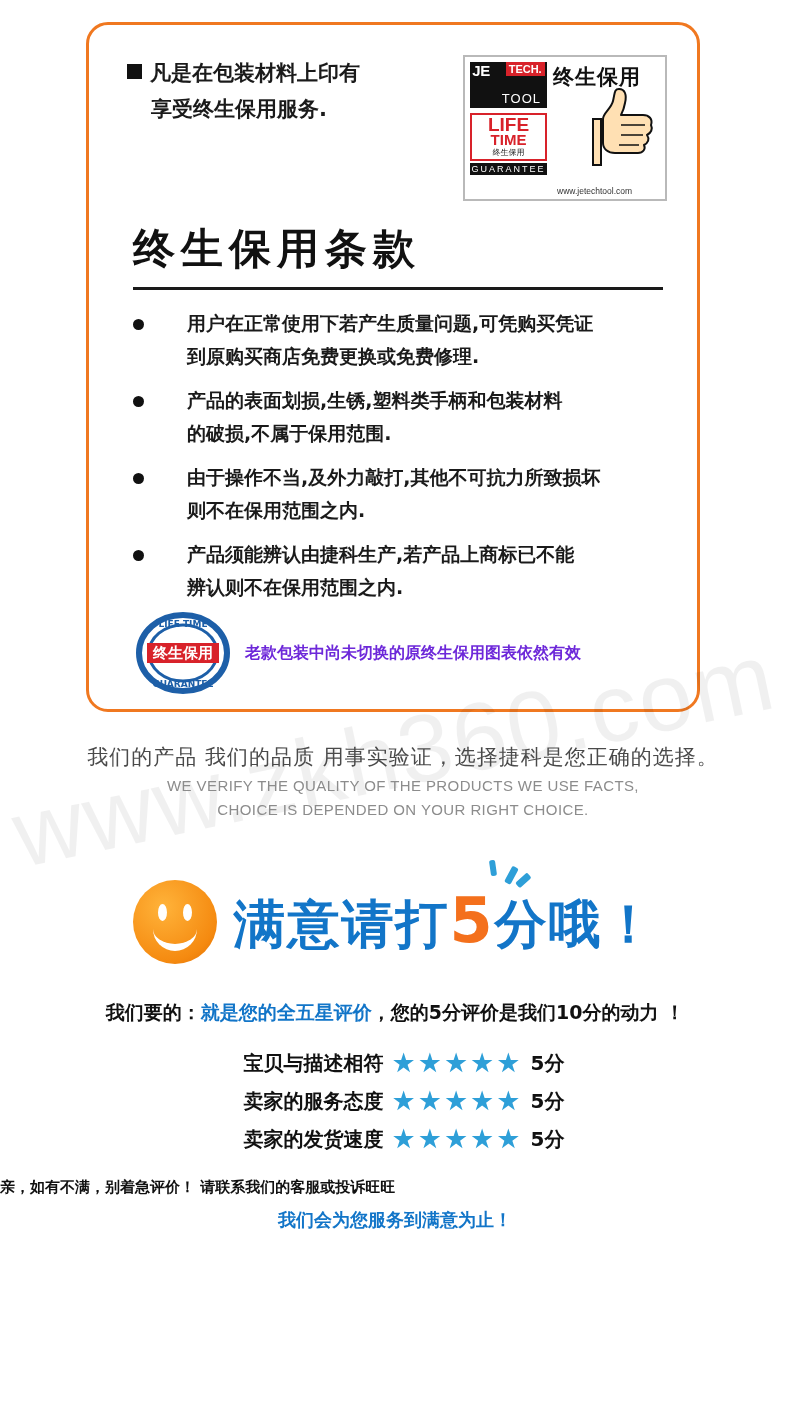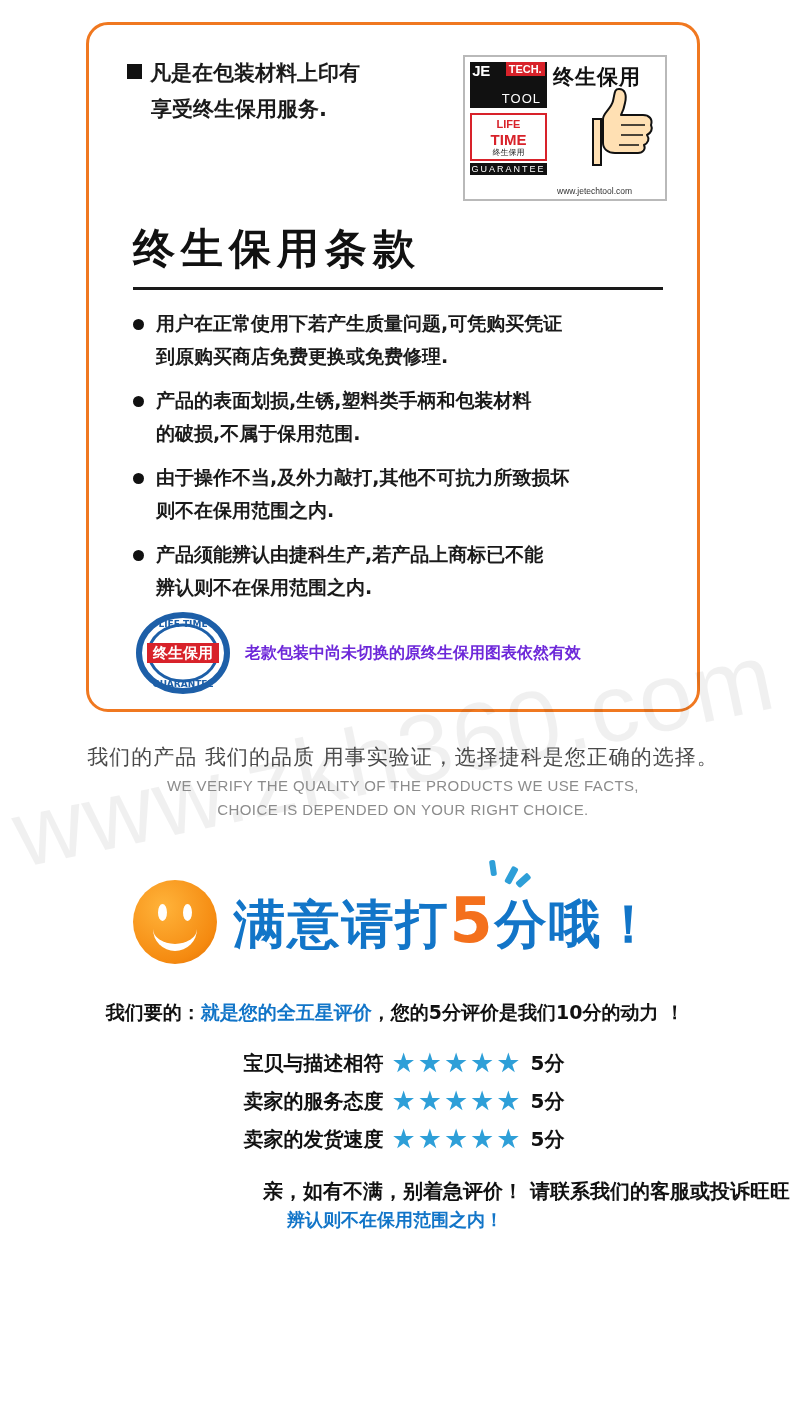--- a/index.html
+++ b/index.html
@@ -105,21 +105,21 @@
   .jetech .tool {
     position: absolute; bottom: 2px; right: 6px; font-size: 13px; letter-spacing:1px;
   }
   .lifetime {
     margin-top: 5px;
     border: 2px solid #d8222a;
     background: #fff;
     text-align: center;
     padding: 2px 0 1px;
   }
-  .lifetime .l1 { color:#d8222a; font-weight:bold; font-size:11px; line-height:15px;}
+  .lifetime .l1 { color:#d8222a; font-weight:bold; font-size:19px; line-height:15px;}
   .lifetime .l2 { color:#d8222a; font-weight:bold; font-size:15px; line-height:16px;}
   .lifetime .l3 { font-size:8px; color:#222; line-height:10px;}
   .guarantee {
     background:#111; color:#fff; font-size:9px; text-align:center;
     letter-spacing:2px; margin-top:2px; padding:1px 0;
   }
   .badge-right {
     flex: 1;
     position: relative;
     padding: 6px 6px 0 2px;
@@ -185,20 +185,21 @@
     background: #111;
     margin: 12px 12px 0 0;
     flex: none;
   }
   .term .txt {
     font-size: 19px;
     line-height: 33px;
     color: #1a1a1a;
     font-family: "DejaVu Sans", sans-serif;
     font-weight: bold;
+    margin-left: 31px;
   }
 
   
   .seal-row {
     position: absolute;
     left: 46px;
     top: 580px;
     display: flex;
     align-items: center;
   }
@@ -341,22 +342,22 @@
     font-weight: bold;
     font-family: "DejaVu Sans", sans-serif;
     color: #111;
     width: 60px;
   }
 
   .footer-note {
     position: absolute;
     left: 0; top: 1178px;
     width: 790px;
-    text-align: right;
-    font-size: 20px;
+    text-align: left;
+    font-size: 15px;
     font-weight: bold;
     font-family: "DejaVu Sans", sans-serif;
     color: #111;
     z-index: 6;
   }
   .footer-note2 {
     position: absolute;
     left: 0; top: 1208px;
     width: 790px;
     text-align: center;
@@ -484,13 +485,13 @@
     <span class="score-val">5分</span>
   </div>
   <div class="score-row">
     <span class="score-label">卖家的发货速度</span>
     <span class="stars">★★★★★</span>
     <span class="score-val">5分</span>
   </div>
 </div>
 
 <div class="footer-note">亲，如有不满，别着急评价！ 请联系我们的客服或投诉旺旺</div>
-<div class="footer-note2">辨认则不在保用范围之内！</div>
+<div class="footer-note2">我们会为您服务到满意为止！</div>
 
 </body></html>

